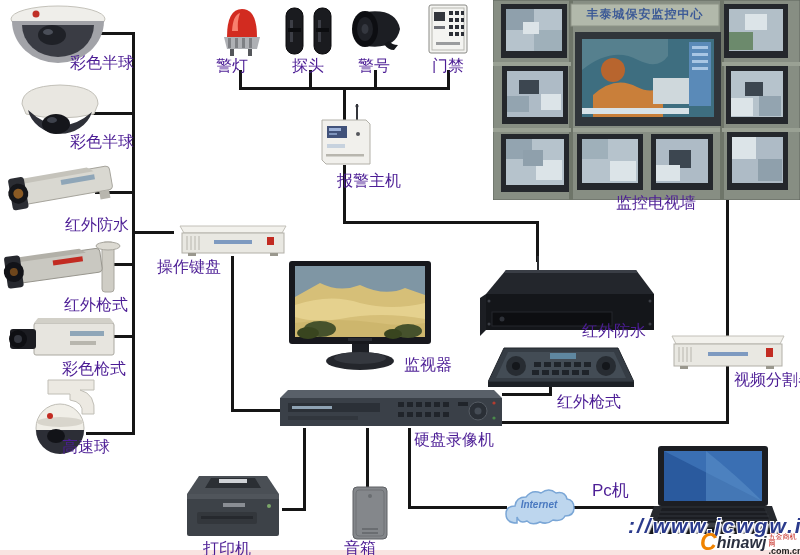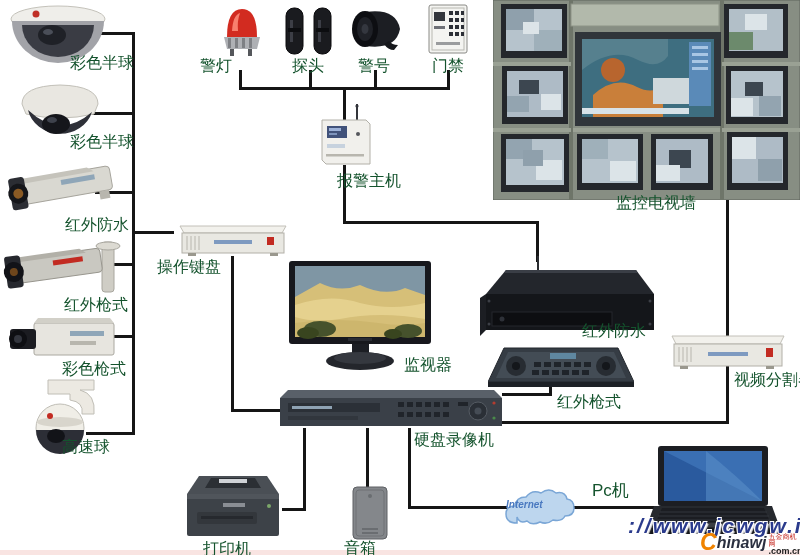--- a/index.html
+++ b/index.html
@@ -1,26 +1,26 @@
 <!DOCTYPE html>
 <html><head>
 <meta charset="utf-8">
 <style>
   html,body{margin:0;padding:0;background:#fff;}
   #stage{position:relative;width:800px;height:555px;background:#fff;overflow:hidden;
          font-family:"Liberation Sans","DejaVu Sans",sans-serif;}
   .line{position:absolute;background:#151515;z-index:1;}
   .dev{position:absolute;z-index:2;}
-  .lbl{position:absolute;z-index:3;white-space:nowrap;color:#14532d;
+  .lbl{position:absolute;z-index:3;white-space:nowrap;color:#4c1d95;
        font-family:"Liberation Serif","DejaVu Serif",serif;font-size:16px;line-height:18px;}
   .lbl-en{font-family:"Liberation Sans","DejaVu Sans",sans-serif;margin-top:20px;}
   #tvwall-header{position:absolute;left:570px;top:6px;width:150px;height:20px;z-index:3;
        text-align:center;font-size:12px;font-weight:bold;color:#3c5a96;letter-spacing:1px;
        font-family:"Liberation Serif","DejaVu Serif",serif;overflow:hidden;}
-  #internet-label{position:absolute;left:506px;top:499px;width:66px;z-index:3;text-align:left;
+  #internet-label{position:absolute;left:506px;top:499px;width:66px;z-index:3;text-align:center;
        font-size:10px;font-weight:bold;color:#4a79c0;font-style:italic;}
   #watermark-url{position:absolute;left:628px;top:514px;z-index:5;font-weight:bold;font-style:italic;
        font-size:21px;letter-spacing:2px;color:#2a3a8c;white-space:nowrap;
        text-shadow:-1px -1px 0 #fff,1px -1px 0 #fff,-1px 1px 0 #fff,1px 1px 0 #fff,2px 2px 1px rgba(255,255,255,.9);}
   #brand{position:absolute;left:700px;top:531px;z-index:6;display:flex;align-items:flex-start;line-height:1;}
   #brand .c{color:#f08300;font-size:23px;font-weight:bold;font-style:italic;}
   #brand .rest{color:#2a3040;font-size:16px;font-weight:bold;font-style:italic;margin-top:4px;}
   #brand .stack{display:flex;flex-direction:column;margin-left:2px;margin-top:2px;}
   #brand .sup{color:#c22018;font-size:7px;}
   #brand .sub{color:#1a1a1a;font-size:9px;font-weight:bold;}
@@ -152,21 +152,21 @@
       <path d="M12 26 q1 -16 8 -18 q-3 8 -2 18 z" fill="#ff8f7c" opacity=".85"></path>
       <path d="M4 32 h36 l-3 12 h-30 z" fill="#aeb0b4"></path>
       <rect x="8" y="33" width="3" height="10" fill="#7e8084"></rect>
         <rect x="15" y="33" width="3" height="10" fill="#7e8084"></rect>
       <rect x="22" y="33" width="3" height="10" fill="#7e8084"></rect>
         <rect x="29" y="33" width="3" height="10" fill="#7e8084"></rect>
       <rect x="10" y="44" width="4" height="7" fill="#55575b"></rect>
         <rect x="28" y="44" width="4" height="7" fill="#55575b"></rect>
     </svg>
   </div>
-  <div class="lbl" style="left:200px;top:57px">警灯</div>
+  <div class="lbl" style="left:216px;top:57px">警灯</div>
 
   <div class="dev" style="left:284px;top:6px">
     <svg width="50" height="50" viewBox="0 0 50 50">
       <rect x="2" y="2" width="17" height="46" rx="8" fill="#1a1b1f" stroke="#0a0a0c"></rect>
       <rect x="30" y="2" width="17" height="46" rx="8" fill="#1a1b1f" stroke="#0a0a0c"></rect>
       <rect x="6" y="14" width="3" height="22" fill="#3c3e46"></rect>
       <rect x="34" y="14" width="3" height="22" fill="#3c3e46"></rect>
       <rect x="4" y="22" width="13" height="4" fill="#0c0d10"></rect>
       <rect x="32" y="22" width="13" height="4" fill="#0c0d10"></rect>
     </svg>
@@ -395,20 +395,21 @@
           <rect x="89" y="139" width="56" height="44" fill="#b6c3cc"></rect>
         <rect x="89" y="139" width="26" height="20" fill="#9fb0ba"></rect>
           <rect x="117" y="161" width="26" height="20" fill="#dce4e8"></rect>
         <rect x="158" y="134" width="62" height="56" fill="#24272c"></rect>
           <rect x="163" y="139" width="52" height="44" fill="#aebbc6"></rect>
         <rect x="176" y="150" width="22" height="18" fill="#3c4650"></rect>
           <rect x="163" y="165" width="24" height="16" fill="#dce4e8"></rect>
       </g>
     </svg>
   </div>
+  <div id="tvwall-header">丰泰城保安监控中心</div>
   <div class="lbl" style="left:616px;top:194px">监控电视墙</div>
 
   <div class="dev" style="left:662px;top:328px">
     <svg width="130" height="48" viewBox="0 0 130 48">
       <polygon points="10,8 122,8 118,16 14,16" fill="#f2f1ec" stroke="#c2c0b8"></polygon>
       <rect x="12" y="16" width="108" height="22" fill="#e9e8e2" stroke="#b2b0a8"></rect>
       <g stroke="#b8b6ae" stroke-width="1">
         <line x1="17" y1="19" x2="17" y2="34"></line>
           <line x1="21" y1="19" x2="21" y2="34"></line>
         <line x1="25" y1="19" x2="25" y2="34"></line>

